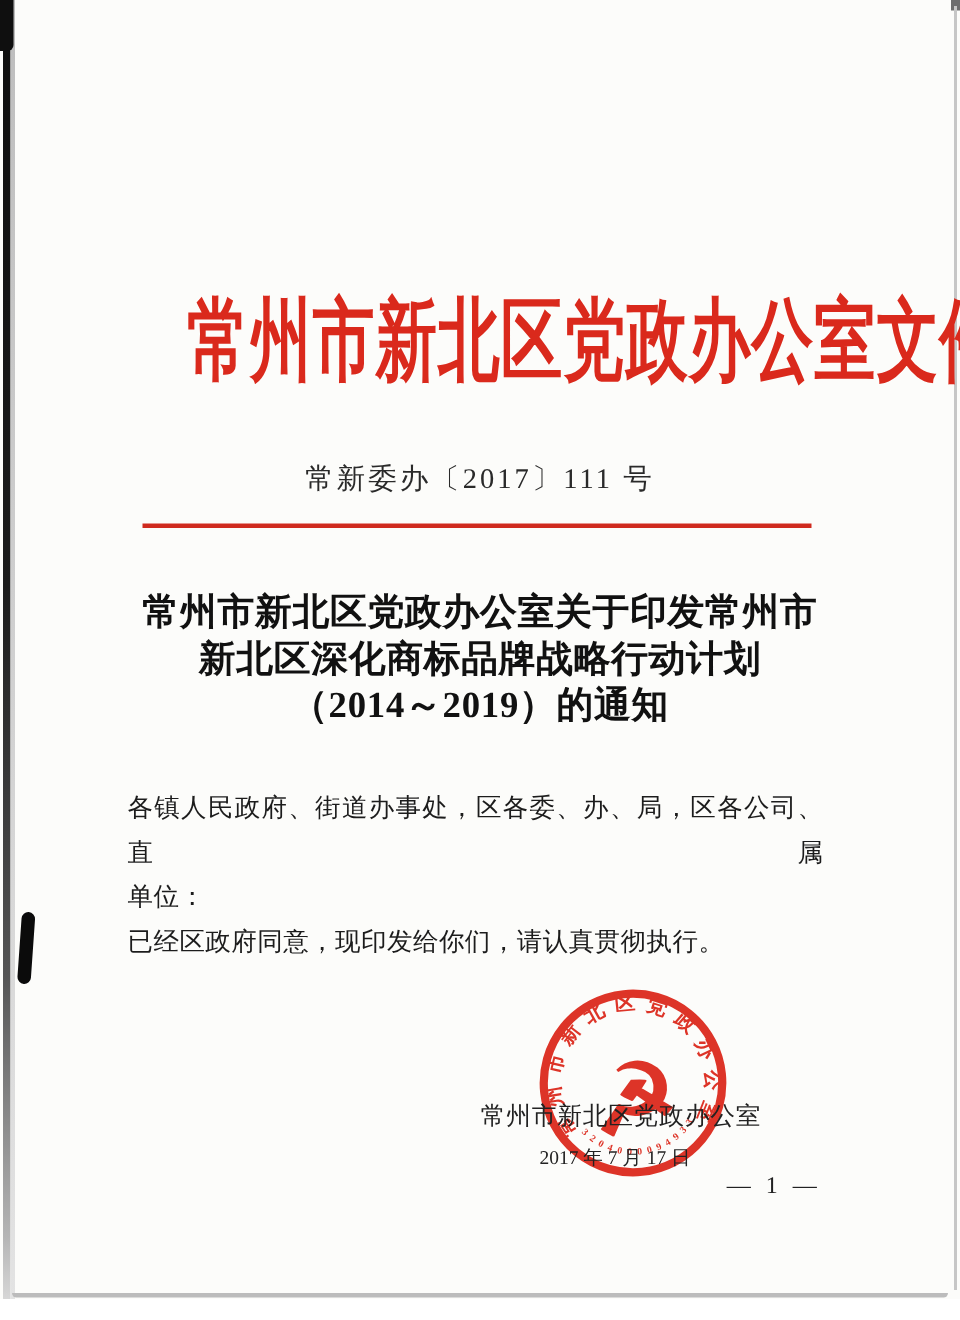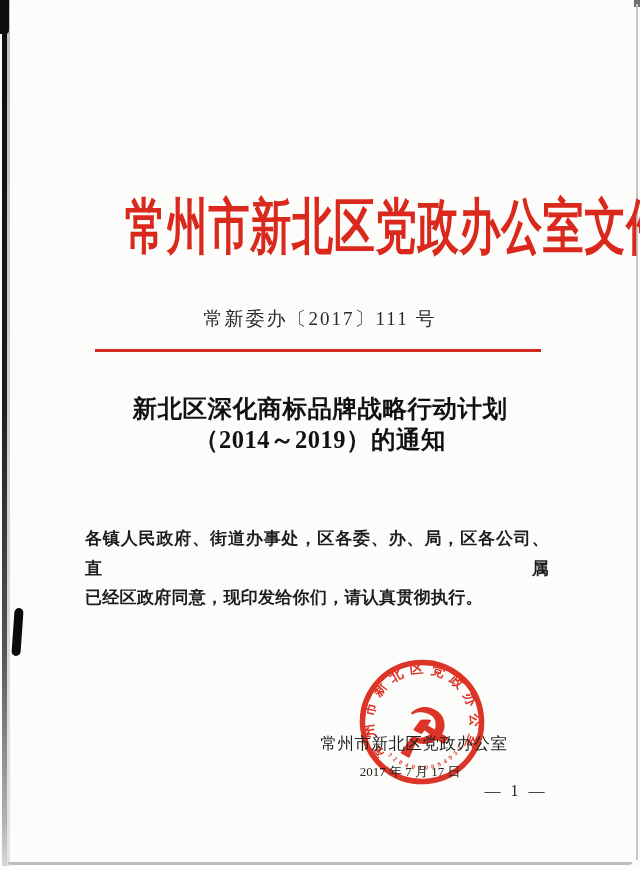--- a/index.html
+++ b/index.html
@@ -53,21 +53,21 @@
   
   .doc-title{
     position:absolute; left:54px; top:393px; width:532px;
     text-align:center; font-weight:bold; font-size:24.5px; line-height:31px;
     color:#111; letter-spacing:0.5px;
   }
 
   
   .body-block{
     position:absolute; left:85px; top:524px; width:464px;
-    font-size:17px; line-height:29.5px; color:#1c1c1c; letter-spacing:0.3px;font-weight:bold;
+    font-size:17px; line-height:29.5px; color:#1c1c1c; letter-spacing:0.3px;
   }
   .line-justify{text-align:justify; text-align-last:justify;}
   .line-indent{padding-left:34px; white-space:nowrap;}
   .line-indent>span{display:inline-block; transform:scaleX(0.94); transform-origin:left center;}
 
   
   .seal{
     position:absolute; left:354px; top:654px; width:136px; height:136px;
     transform:rotate(-6deg);
     mix-blend-mode:multiply; opacity:0.95;
@@ -104,26 +104,28 @@
 
   <div class="header-title">
     <span>常州市新北区党政办公室文件</span>
   </div>
 
   <div class="doc-number">常新委办〔2017〕111 号</div>
 
   <div class="red-line"></div>
 
   <div class="doc-title">
+    <div>常州市新北区党政办公室关于印发常州市</div>
     <div>新北区深化商标品牌战略行动计划</div>
     <div>（2014～2019）的通知</div>
   </div>
 
   <div class="body-block">
     <div class="line-justify">各镇人民政府、街道办事处，区各委、办、局，区各公司、直属</div>
+    <div>单位：</div>
     <div>已经区政府同意，现印发给你们，请认真贯彻执行。</div>
   </div>
 
   <svg class="seal" viewBox="-68 -68 136 136">
     <defs>
       <path id="arcTop" d="M -37 32 A 49 49 0 1 1 37 32" fill="none"></path>
       <path id="arcBottom" d="M -40 26 A 47.5 47.5 0 0 0 40 26" fill="none"></path>
     </defs>
     <circle r="59.5" fill="none" stroke-width="5.5" stroke="#df291c"></circle>
     <text font-size="13.5" fill="#df291c">

